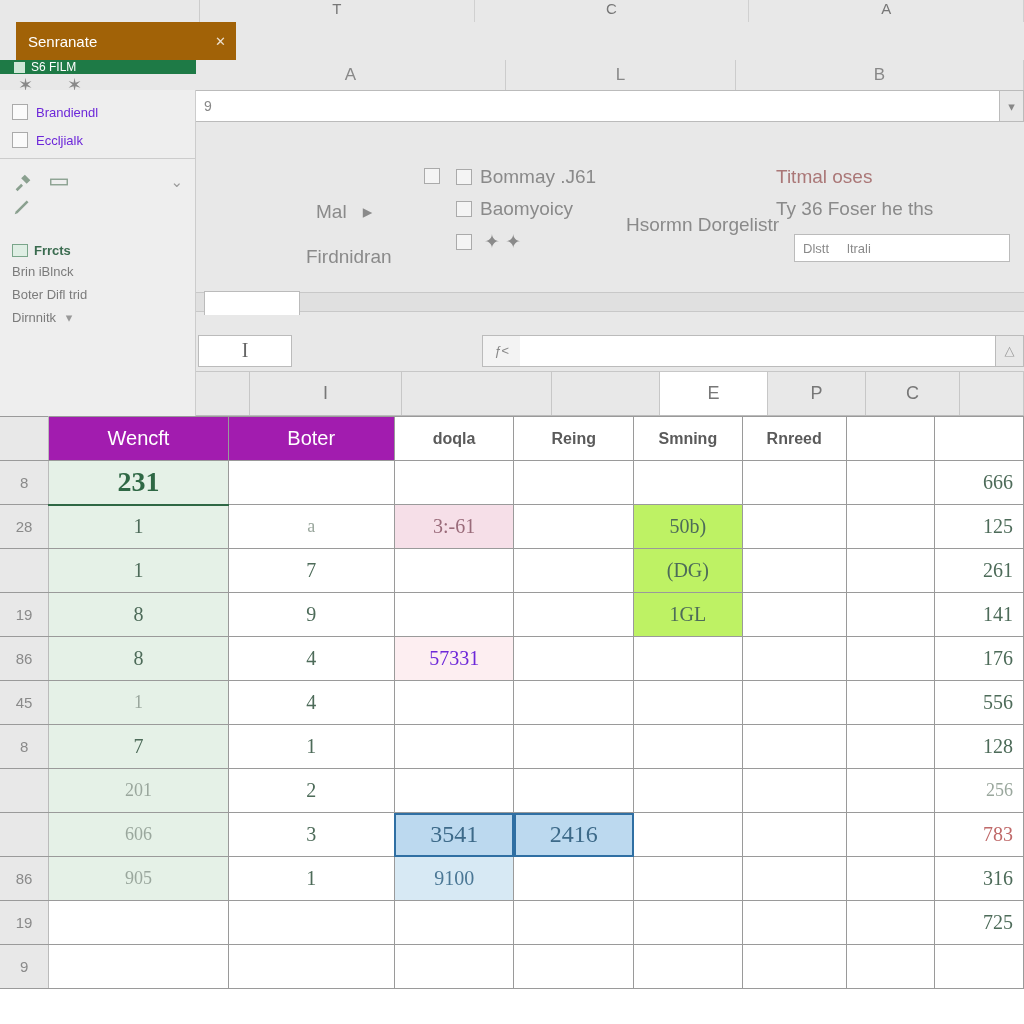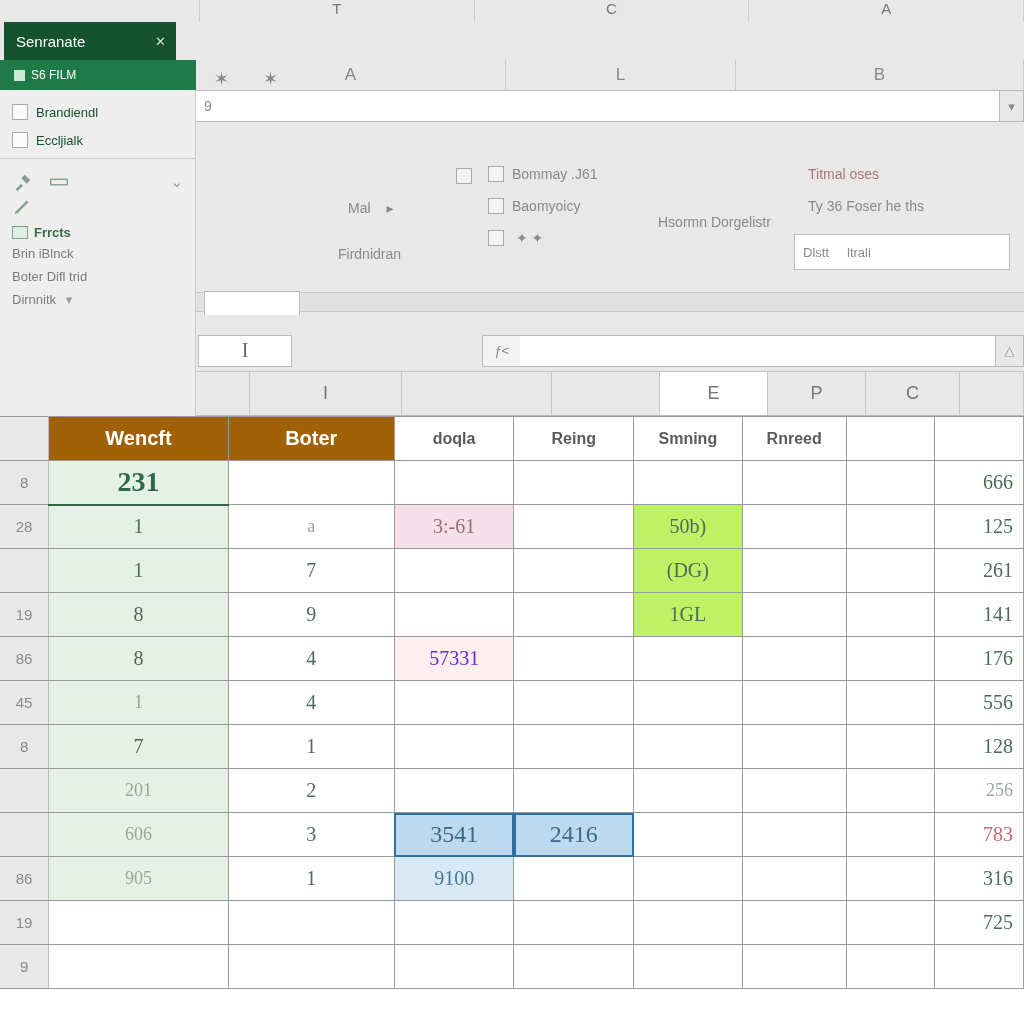--- a/index.html
+++ b/index.html
@@ -16,31 +16,32 @@
   .top-strip {
     position: absolute; left: 0; right: 0; top: 0; height: 22px;
     background: #e8e8e8;
     display: flex;
   }
   .top-strip .gap1 { width: 200px; border-right: 1px solid #ccc; }
   .top-strip .col  { flex: 1; text-align: center; color: #777; font-size: 15px; border-right: 1px solid #d0d0d0; }
 
   
   .title-band {
-    position: absolute; left: 4px; top: 22px; width: 172px; height: 38px;
-    background: #14532d; color: #fff; display: flex; align-items: center;
+    position: absolute; left: 16px; top: 22px; width: 220px; height: 38px;
+    background: #a16207; color: #fff; display: flex; align-items: center;
     padding-left: 12px; font-size: 15px;
   }
   .title-band .x { margin-left: auto; margin-right: 10px; font-size: 13px; opacity: .8; cursor: pointer; }
 
   
   .tab-row {
     position: absolute; left: 0; top: 60px; right: 0; height: 30px;
     display: flex; align-items: stretch;
     background: #e8e8e8;
+    flex-direction: column;
   }
   .tab-green {
     width: 196px; height: 30px; background: #1e7a46; color: #fff;
     display: flex; align-items: center; padding-left: 14px;
     font-size: 12px; gap: 6px;
   }
   .tab-green::before{
     content:""; width:11px; height:11px; background:#cfe7d7; display:inline-block;
   }
   .tab-rest { flex:1; display:flex; align-items:flex-end; padding-left: 18px; gap: 34px; color:#888; }
@@ -64,53 +65,53 @@
 
   
   .side-panel {
     position: absolute; left: 0; top: 90px; width: 196px; bottom: 0;
     background: #eee;
     border-right: 1px solid #ccc;
     padding-top: 8px;
   }
   .side-item {
     display:flex; align-items:center; gap:8px;
-    padding: 6px 12px; font-size: 13px; color:#14532d;
+    padding: 6px 12px; font-size: 13px; color:#6d28d9;
     cursor: pointer;
   }
   .side-item .ico {
     width:16px; height:16px; border:1px solid #aaa; background:#fafafa;
   }
   .side-hr { height:1px; background:#ccc; margin:4px 0; }
   .side-tool-row {
     display:flex; gap:14px; padding:8px 12px 2px 12px; align-items:center;
     color:#888;
   }
   .side-tool-row svg { width:22px; height:22px; }
   .side-tool-row .chev { margin-left:auto; font-size:15px; color:#999; }
   .side-heading {
     padding:6px 12px 2px 12px; font-size:13px; color:#3a6b4f; font-weight:600;
-    display:flex; align-items:center; gap:6px;
+    display:flex; align-items:center; gap:6px;margin-top:18px;
   }
   .side-heading::before{
     content:""; width:14px; height:11px; border:1px solid #7aa58a; background:#dfeee4;
   }
   .side-link { padding:4px 12px; font-size:13px; color:#7b7b7b; cursor:pointer; }
   .side-link.chev::after{ content:" \25BE"; color:#999; margin-left:6px;}
   .side-close{ position:absolute; left:178px; top:340px; color:#999; font-size:12px;}
 
   
   .ribbon {
     position: absolute; left:196px; right:0; top:122px; height:170px;
     background:#e8e8e8;
   }
-  .ribbon .rgroup { position:absolute; display:flex; align-items:center; gap:8px; color:#8a8a8a; font-size:14px;padding-left:32px;}
+  .ribbon .rgroup { position:absolute; display:flex; align-items:center; gap:8px; color:#8a8a8a; font-size:19px;}
   .ribbon .ricon { width:16px; height:16px; border:1px solid #aaa; background:#f4f4f4; display:inline-block; }
   .ribbon .opt-box{
-    position:absolute; right:14px; top:112px; width:216px; height:36px;
+    position:absolute; right:14px; top:112px; width:216px; height:28px;
     background:#fff; border:1px solid #bbb; display:flex; align-items:center;
     padding:0 8px; gap:18px; color:#8a8a8a; font-size:13px;
   }
 
   
   .strip2 {
     position:absolute; left:196px; right:0; top:292px; height:20px;
     background:#e0e0e0; border-top:1px solid #c8c8c8; border-bottom:1px solid #c8c8c8;
   }
   .strip2 .tab { position:absolute; left:8px; top:-2px; width:96px; height:24px; background:#fff; border:1px solid #bbb; border-bottom:none;}
@@ -178,21 +179,21 @@
     border-right:1px solid #bbb; border-left:none;
   }
   table.sheet td.shade   { background:#e5f1e7; }
   table.sheet td.sel-green{ background:#bef264; }
   table.sheet td.pink    { background:#f6dfe8; color:#9a6b7a;}
   table.sheet td.pinklite{ background:#fdeef1; color:#6d28d9;}
   table.sheet td.lav     { background:#ece4f2; color:#756a84;}
   table.sheet td.blue-sel{ background:#bcd9ef; color:#3d6a89; outline:2px solid #2f6fa3; outline-offset:-2px;}
   table.sheet td.blue2   { background:#d7e9f4; color:#4a7795;}
   table.sheet td.hdr     { background:#fff; font-weight:600; color:#5a5a5a; font-size:16px;}
-  table.sheet td.hdr-green{ background:#a16207; color:#fff; font-weight:700;}
+  table.sheet td.hdr-green{ background:#a21caf; color:#fff; font-weight:400;}
   table.sheet td.small   { color:#9aa79d; font-size:18px;}
   table.sheet td.dark    { color:#2f6845; font-weight:600;}
   table.sheet td.rgt     { text-align:right; padding-right:10px;}
   table.sheet td.serif   { font-family:"Times New Roman", serif; }
   table.sheet td.red     { color:#c06a6a; }
 
   
   col.w-rownum{width:44px;}
   col.w-a{width:162px;}
   col.w-b{width:150px;}

